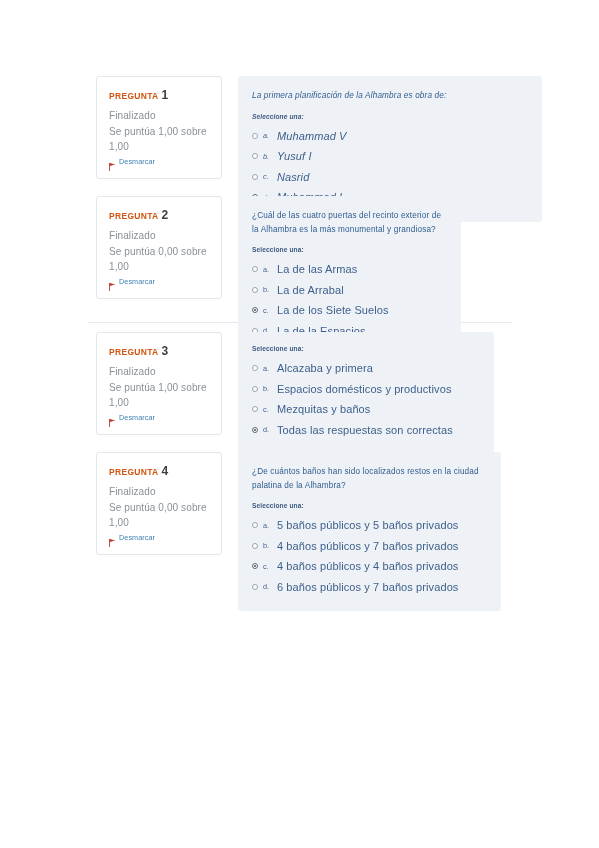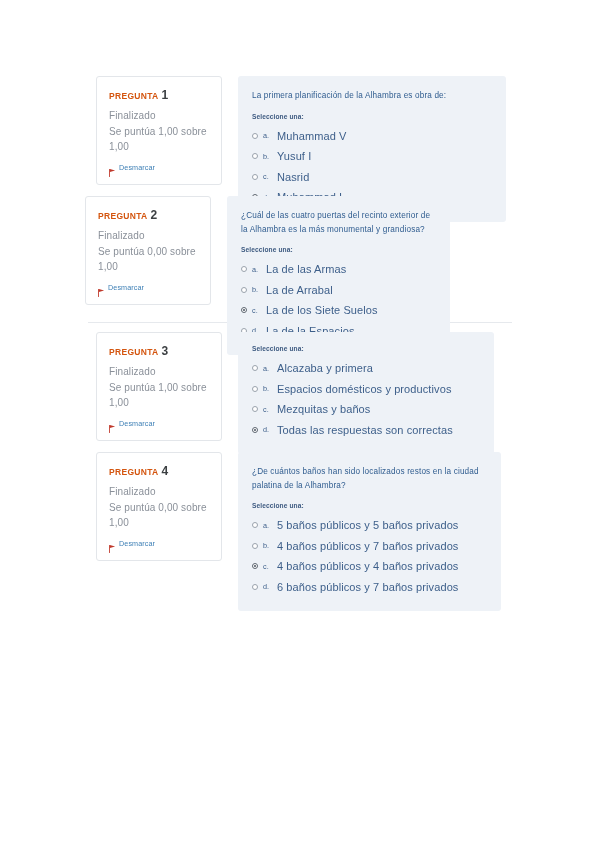--- a/index.html
+++ b/index.html
@@ -57,21 +57,21 @@
     font-size: 10px;
     color: #8a9099;
     line-height: 1.55;
     margin: 0;
     letter-spacing: 0.1px;
   }
   .qinfo-flag {
     display: flex;
     align-items: center;
     gap: 3px;
-    margin-top: 8px;
+    margin-top: 2px;
     cursor: pointer;
   }
   .flag-icon {
     display: inline-block;
     width: 7px;
     height: 8px;
     flex: 0 0 auto;
   }
   .qinfo-flag-label {
     font-size: 7.2px;
@@ -154,26 +154,26 @@
   .divider {
     position: absolute;
     left: 88px;
     width: 424px;
     height: 1px;
     background: #e6e9ed;
   }
 
   
   #block-0 { left: 96px; top: 76px; }
-  #block-1 { left: 85px; top: 196px; }
+  #block-1 { left: 96px; top: 196px; }
   #block-2 { left: 96px; top: 332px; }
   #block-3 { left: 96px; top: 452px; }
   #divider-0 { top: 322px; }
 
-  #block-0 .qcontent { width: 268px; min-height: 104px; }
+  #block-0 .qcontent { width: 304px; min-height: 104px; font-style: italic; }
   #block-1 .qcontent { width: 223px; min-height: 120px; }
   #block-2 .qcontent { width: 256px; min-height: 100px; }
   #block-3 .qcontent { width: 263px; min-height: 116px; }
 </style>
 </head>
 <body>
 
 <div class="page">
   <div class="divider" id="divider-0"></div>
   <div id="questions-root">

